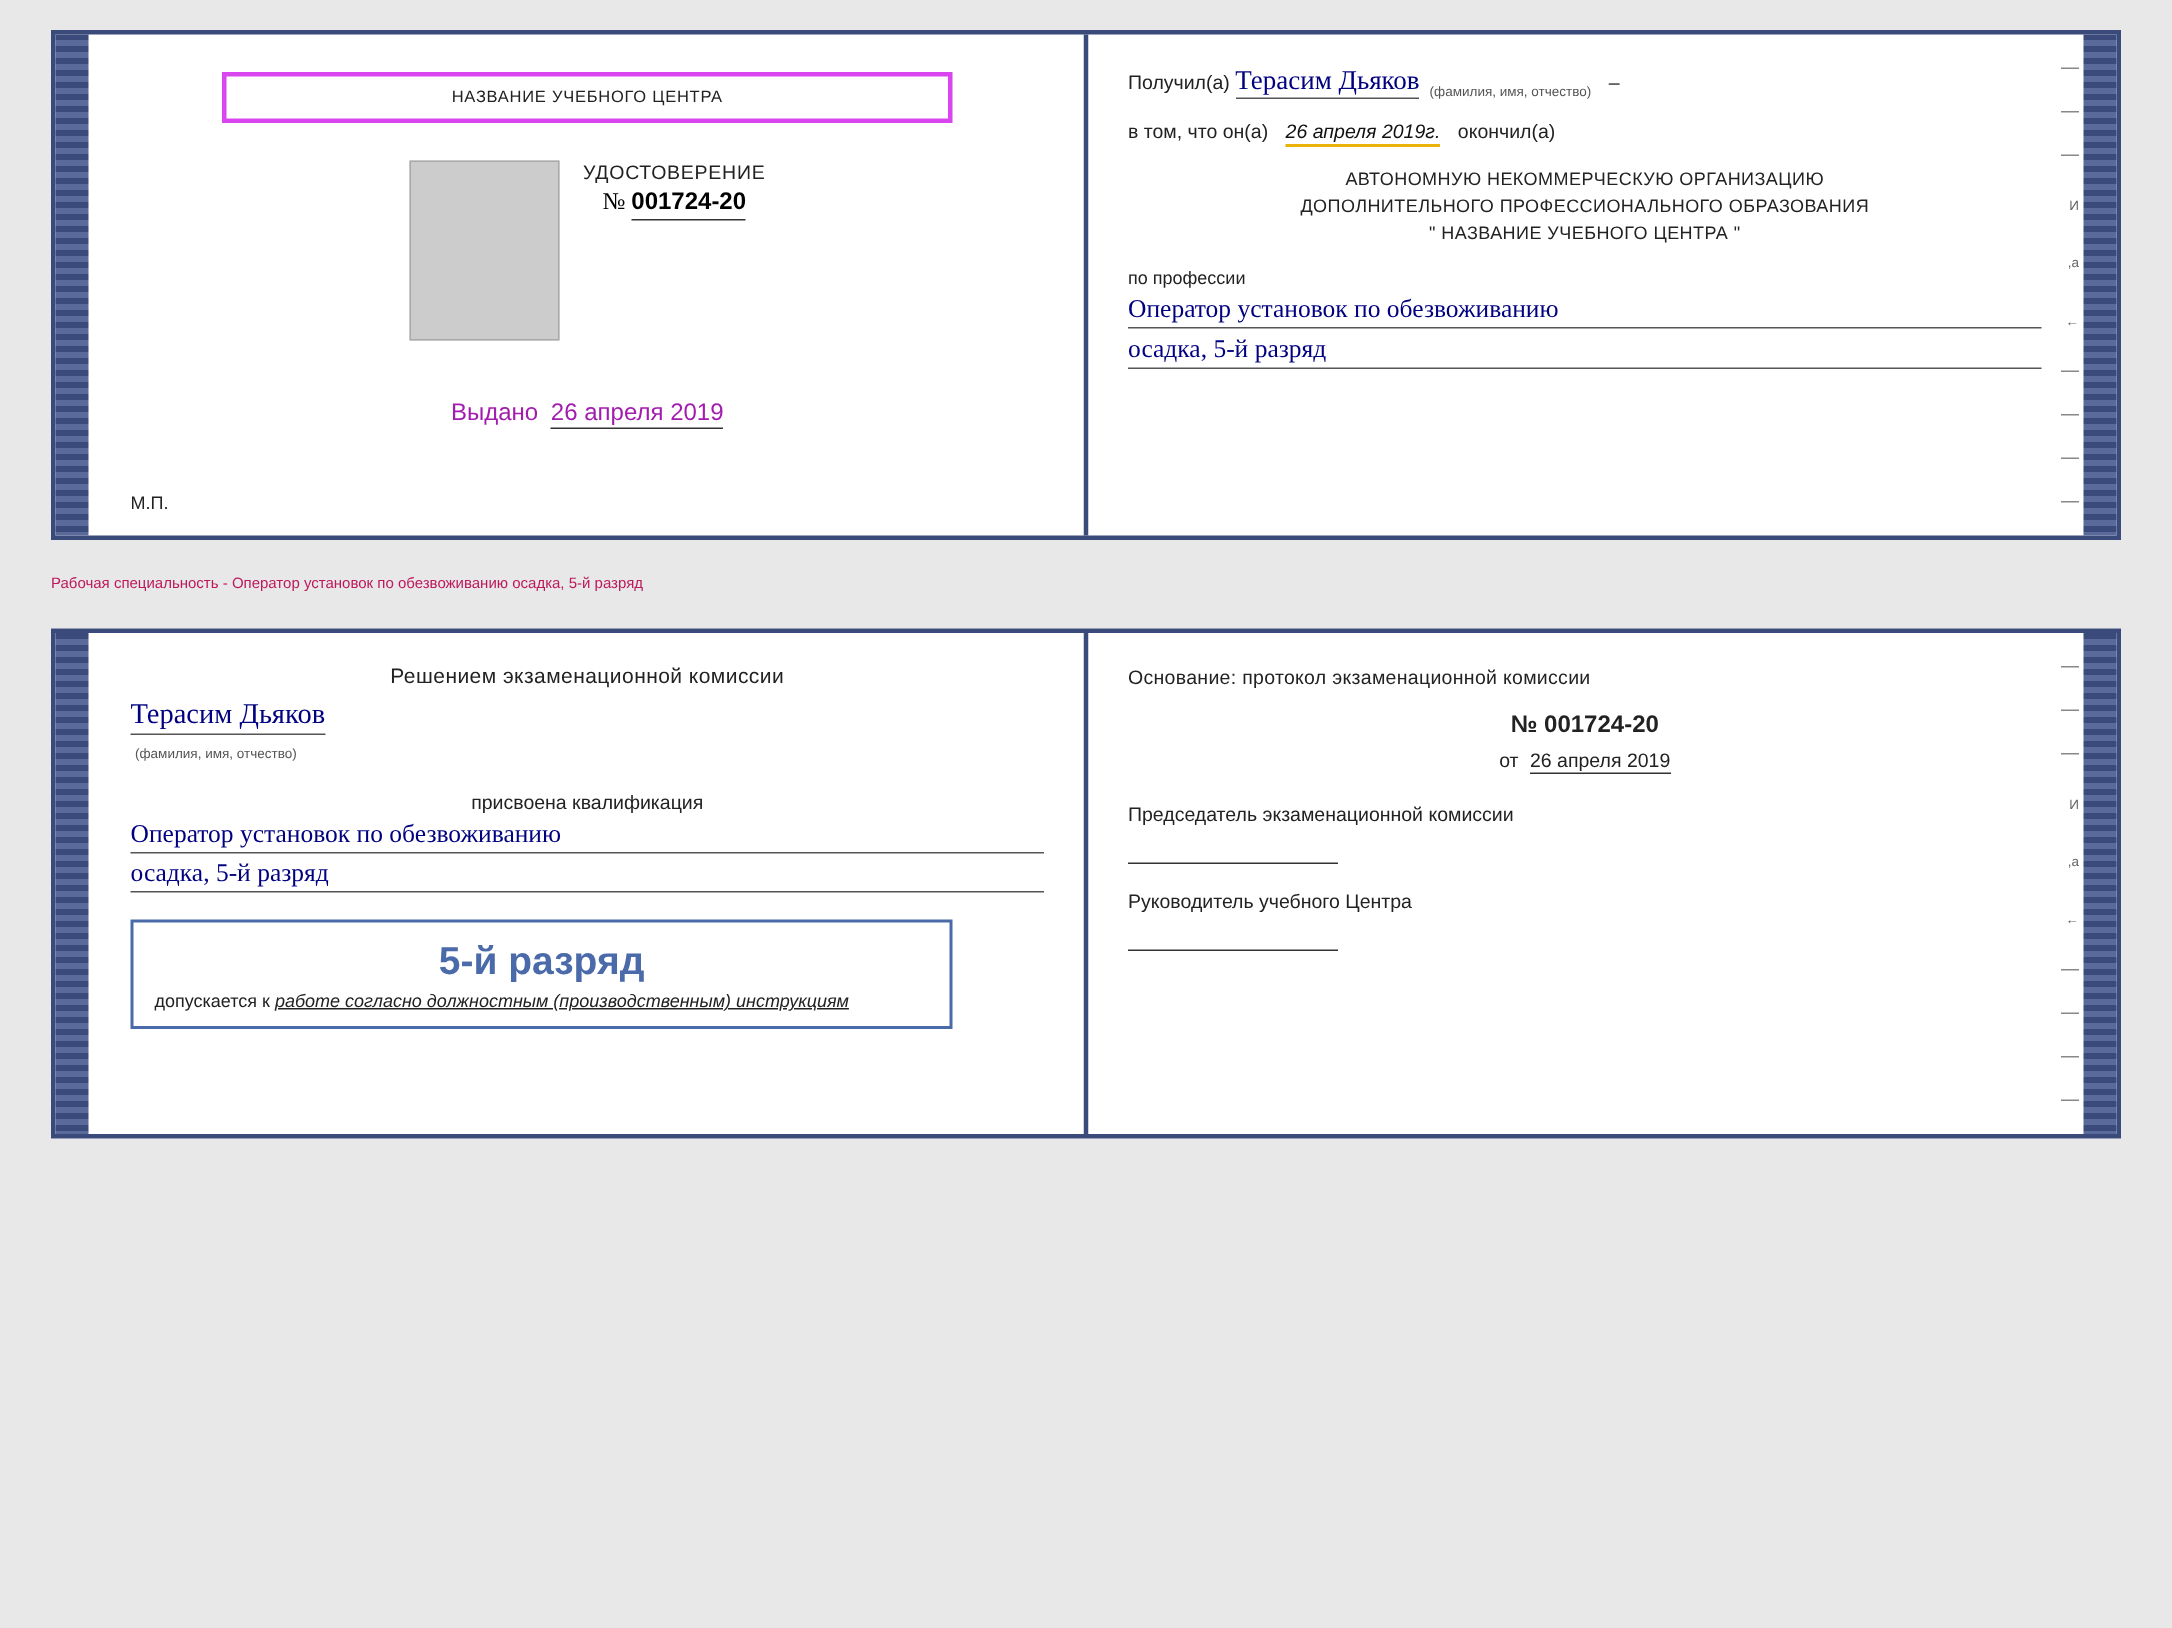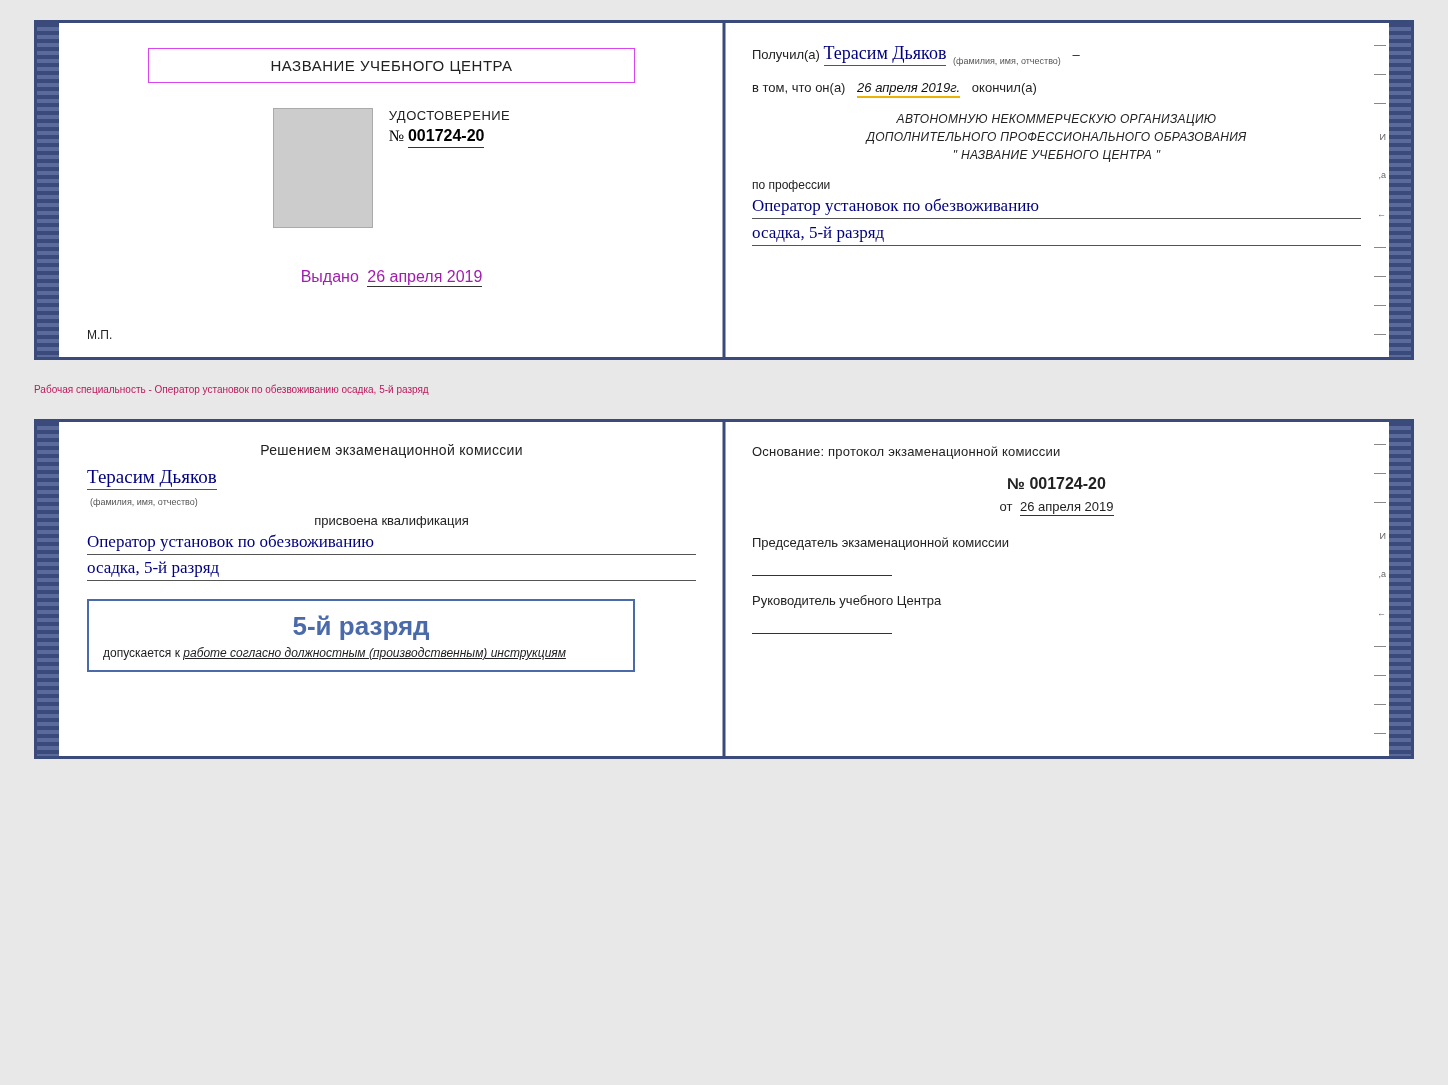--- a/index.html
+++ b/index.html
@@ -62,40 +62,41 @@
     .top-card .left-panel {
       display: flex;
       flex-direction: column;
       align-items: center;
       justify-content: flex-start;
       gap: 10px;
       padding-top: 25px;
     }
 
     .institution-name-box {
-      border: 1px solid #d946ef;
+      border: 3px solid #d946ef;
       padding: 8px 20px;
       text-align: center;
-      font-size: 15px;
+      font-size: 11px;
       letter-spacing: 0.5px;
       text-transform: uppercase;
       width: 80%;
       color: #222;
       font-family: Arial, sans-serif;
     }
 
     .photo-placeholder {
       width: 100px;
       height: 120px;
       background: #ccc;
       border: 1px solid #aaa;
       margin-top: 5px;
     }
 
     .udostoverenie-section {
+      text-align: center;
       margin-top: 5px;
     }
 
     .udostoverenie-title {
       font-size: 13px;
       font-family: Arial, sans-serif;
       text-transform: uppercase;
       letter-spacing: 0.5px;
       color: #222;
     }
@@ -170,21 +171,20 @@
       color: #111;
     }
 
     .org-block {
       text-align: center;
       font-size: 12px;
       text-transform: uppercase;
       line-height: 1.5;
       margin: 10px 0;
       letter-spacing: 0.3px;
-      font-style: italic;
     }
 
     .po-professii {
       margin-top: 14px;
       font-size: 12px;
       margin-bottom: 4px;
     }
 
     .profession-handwritten {
       font-family: 'Comic Sans MS', cursive;
@@ -234,21 +234,21 @@
       font-size: 19px;
       color: #000080;
       border-bottom: 1.5px solid #555;
       display: inline-block;
       padding-bottom: 1px;
       margin-bottom: 2px;
     }
 
     .prisvoena-label {
       font-size: 13px;
-      margin: 6px 0 4px 0;
+      margin: 20px 0 4px 0;
       text-align: center;
     }
 
     .qualification-handwritten {
       font-family: 'Comic Sans MS', cursive;
       font-size: 17px;
       color: #000080;
       border-bottom: 1.5px solid #555;
       display: block;
       padding-bottom: 2px;

